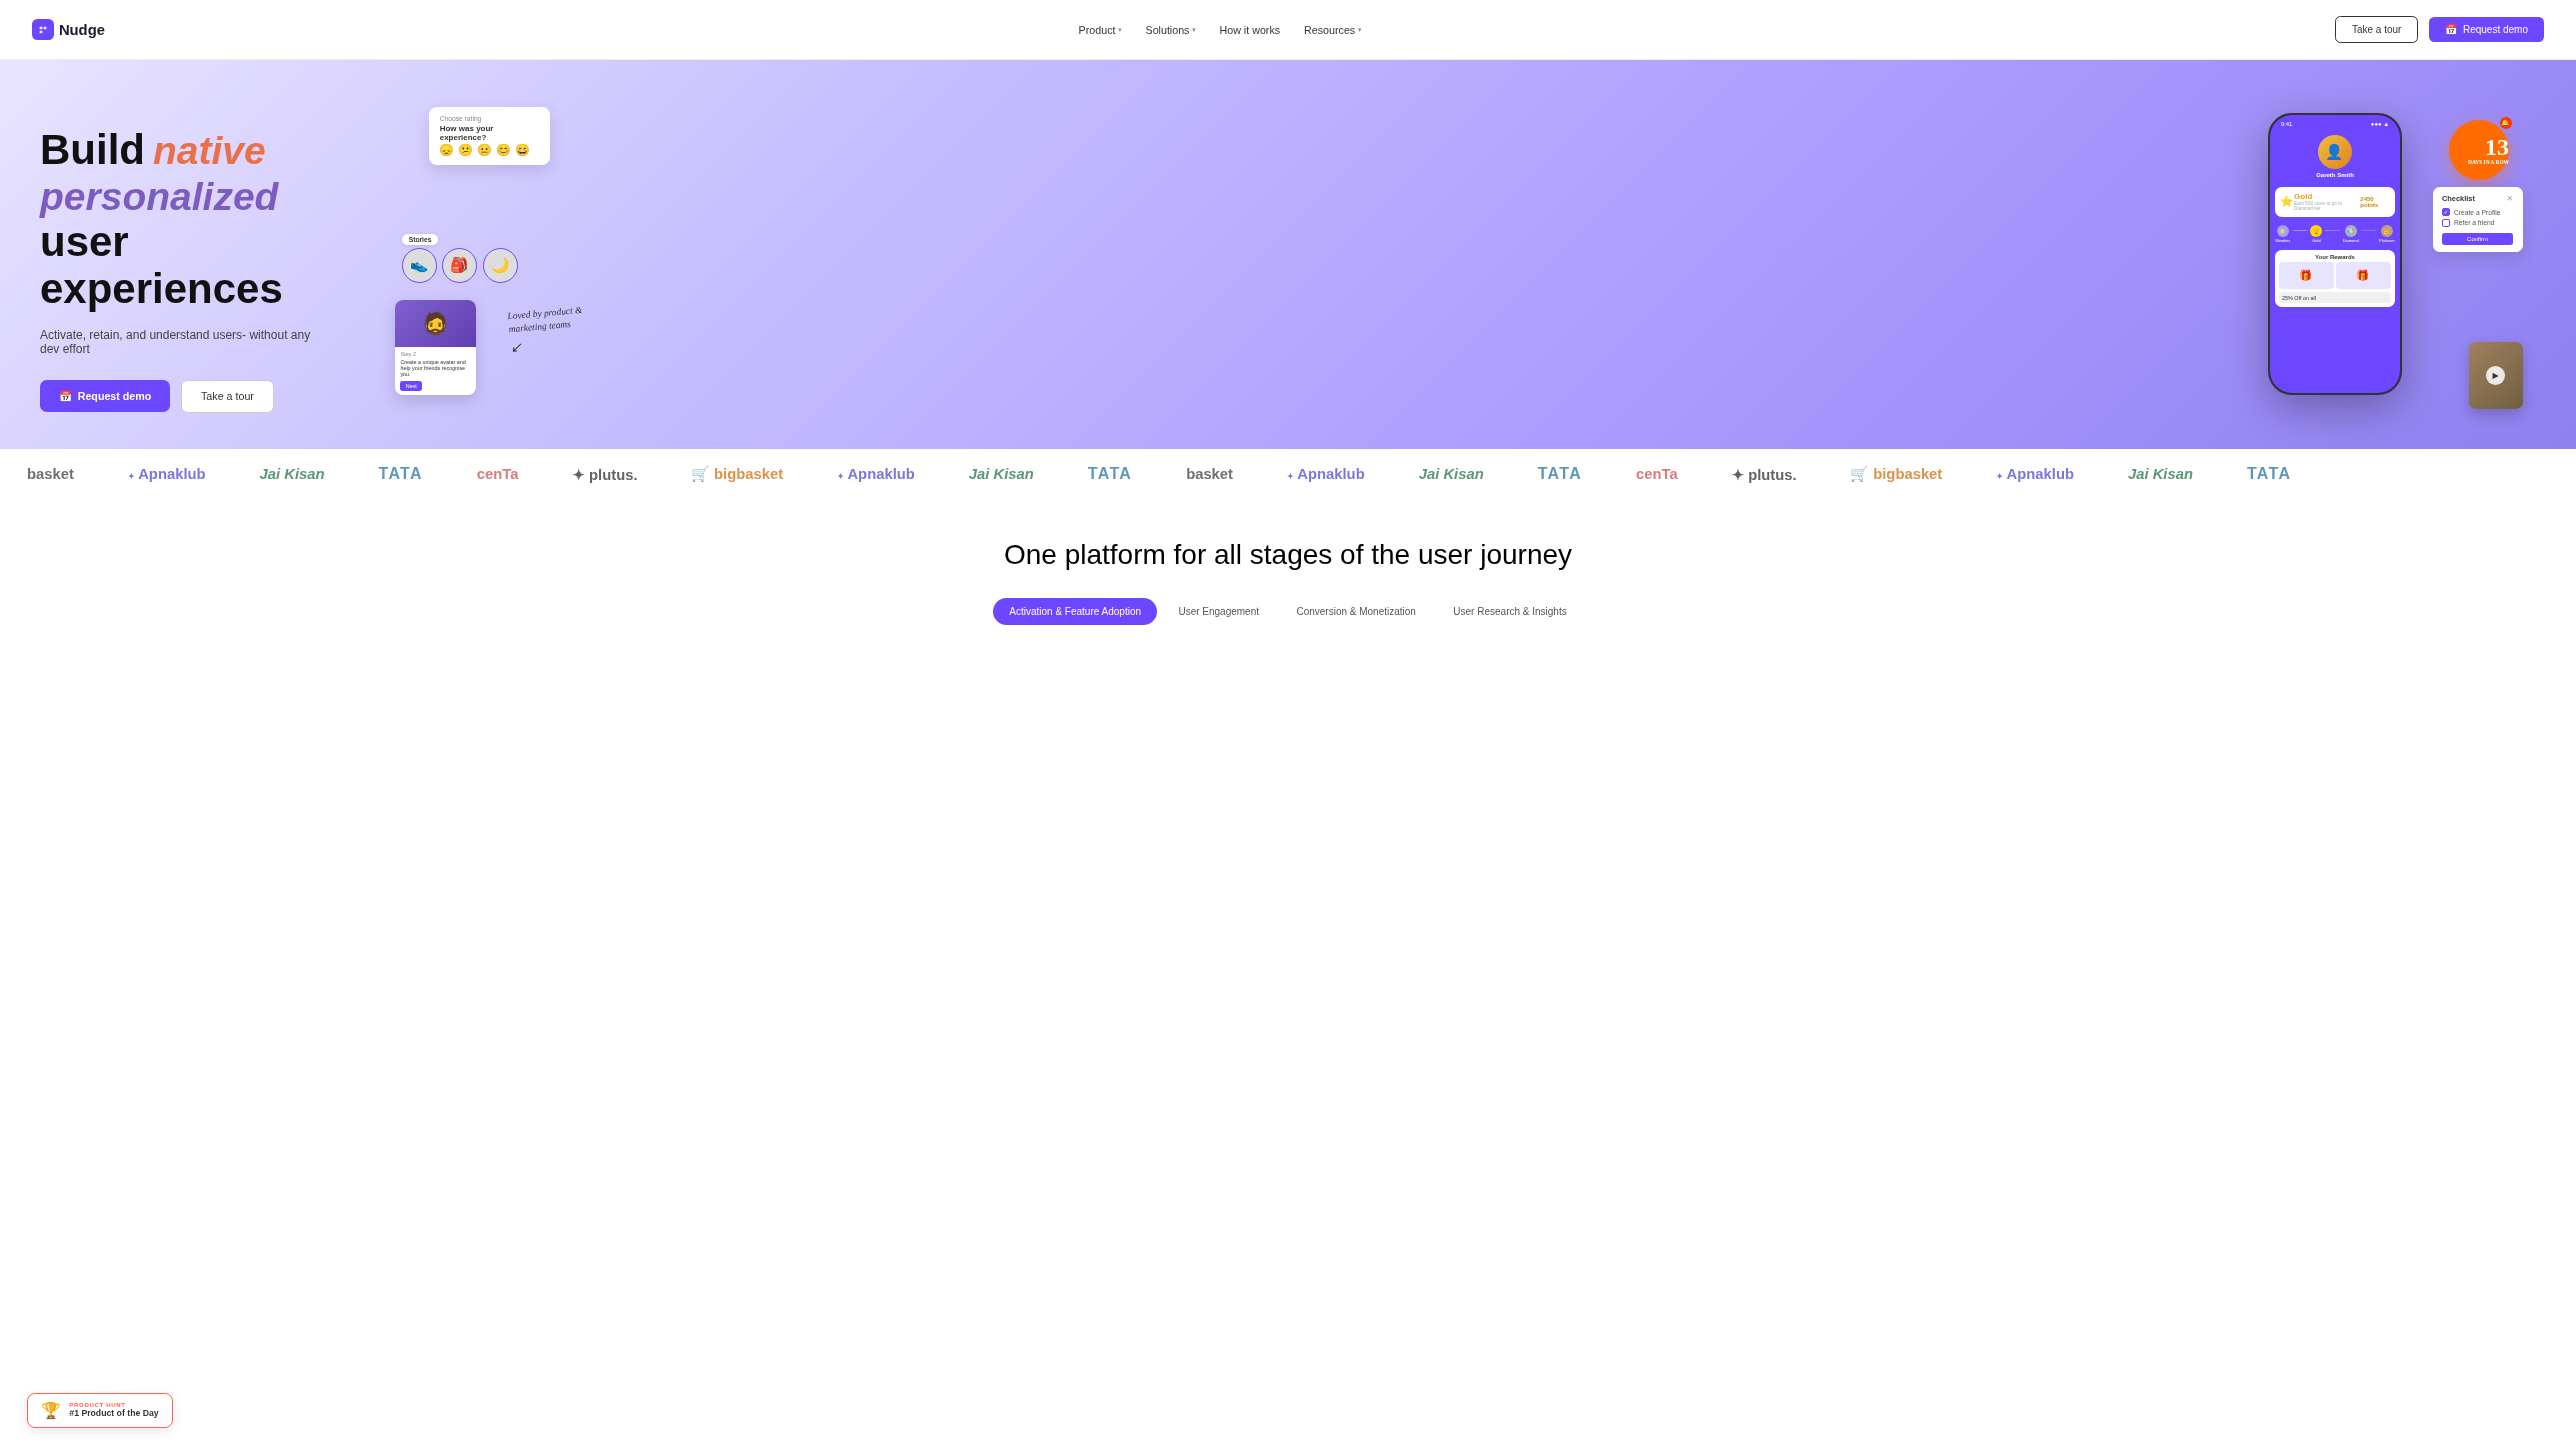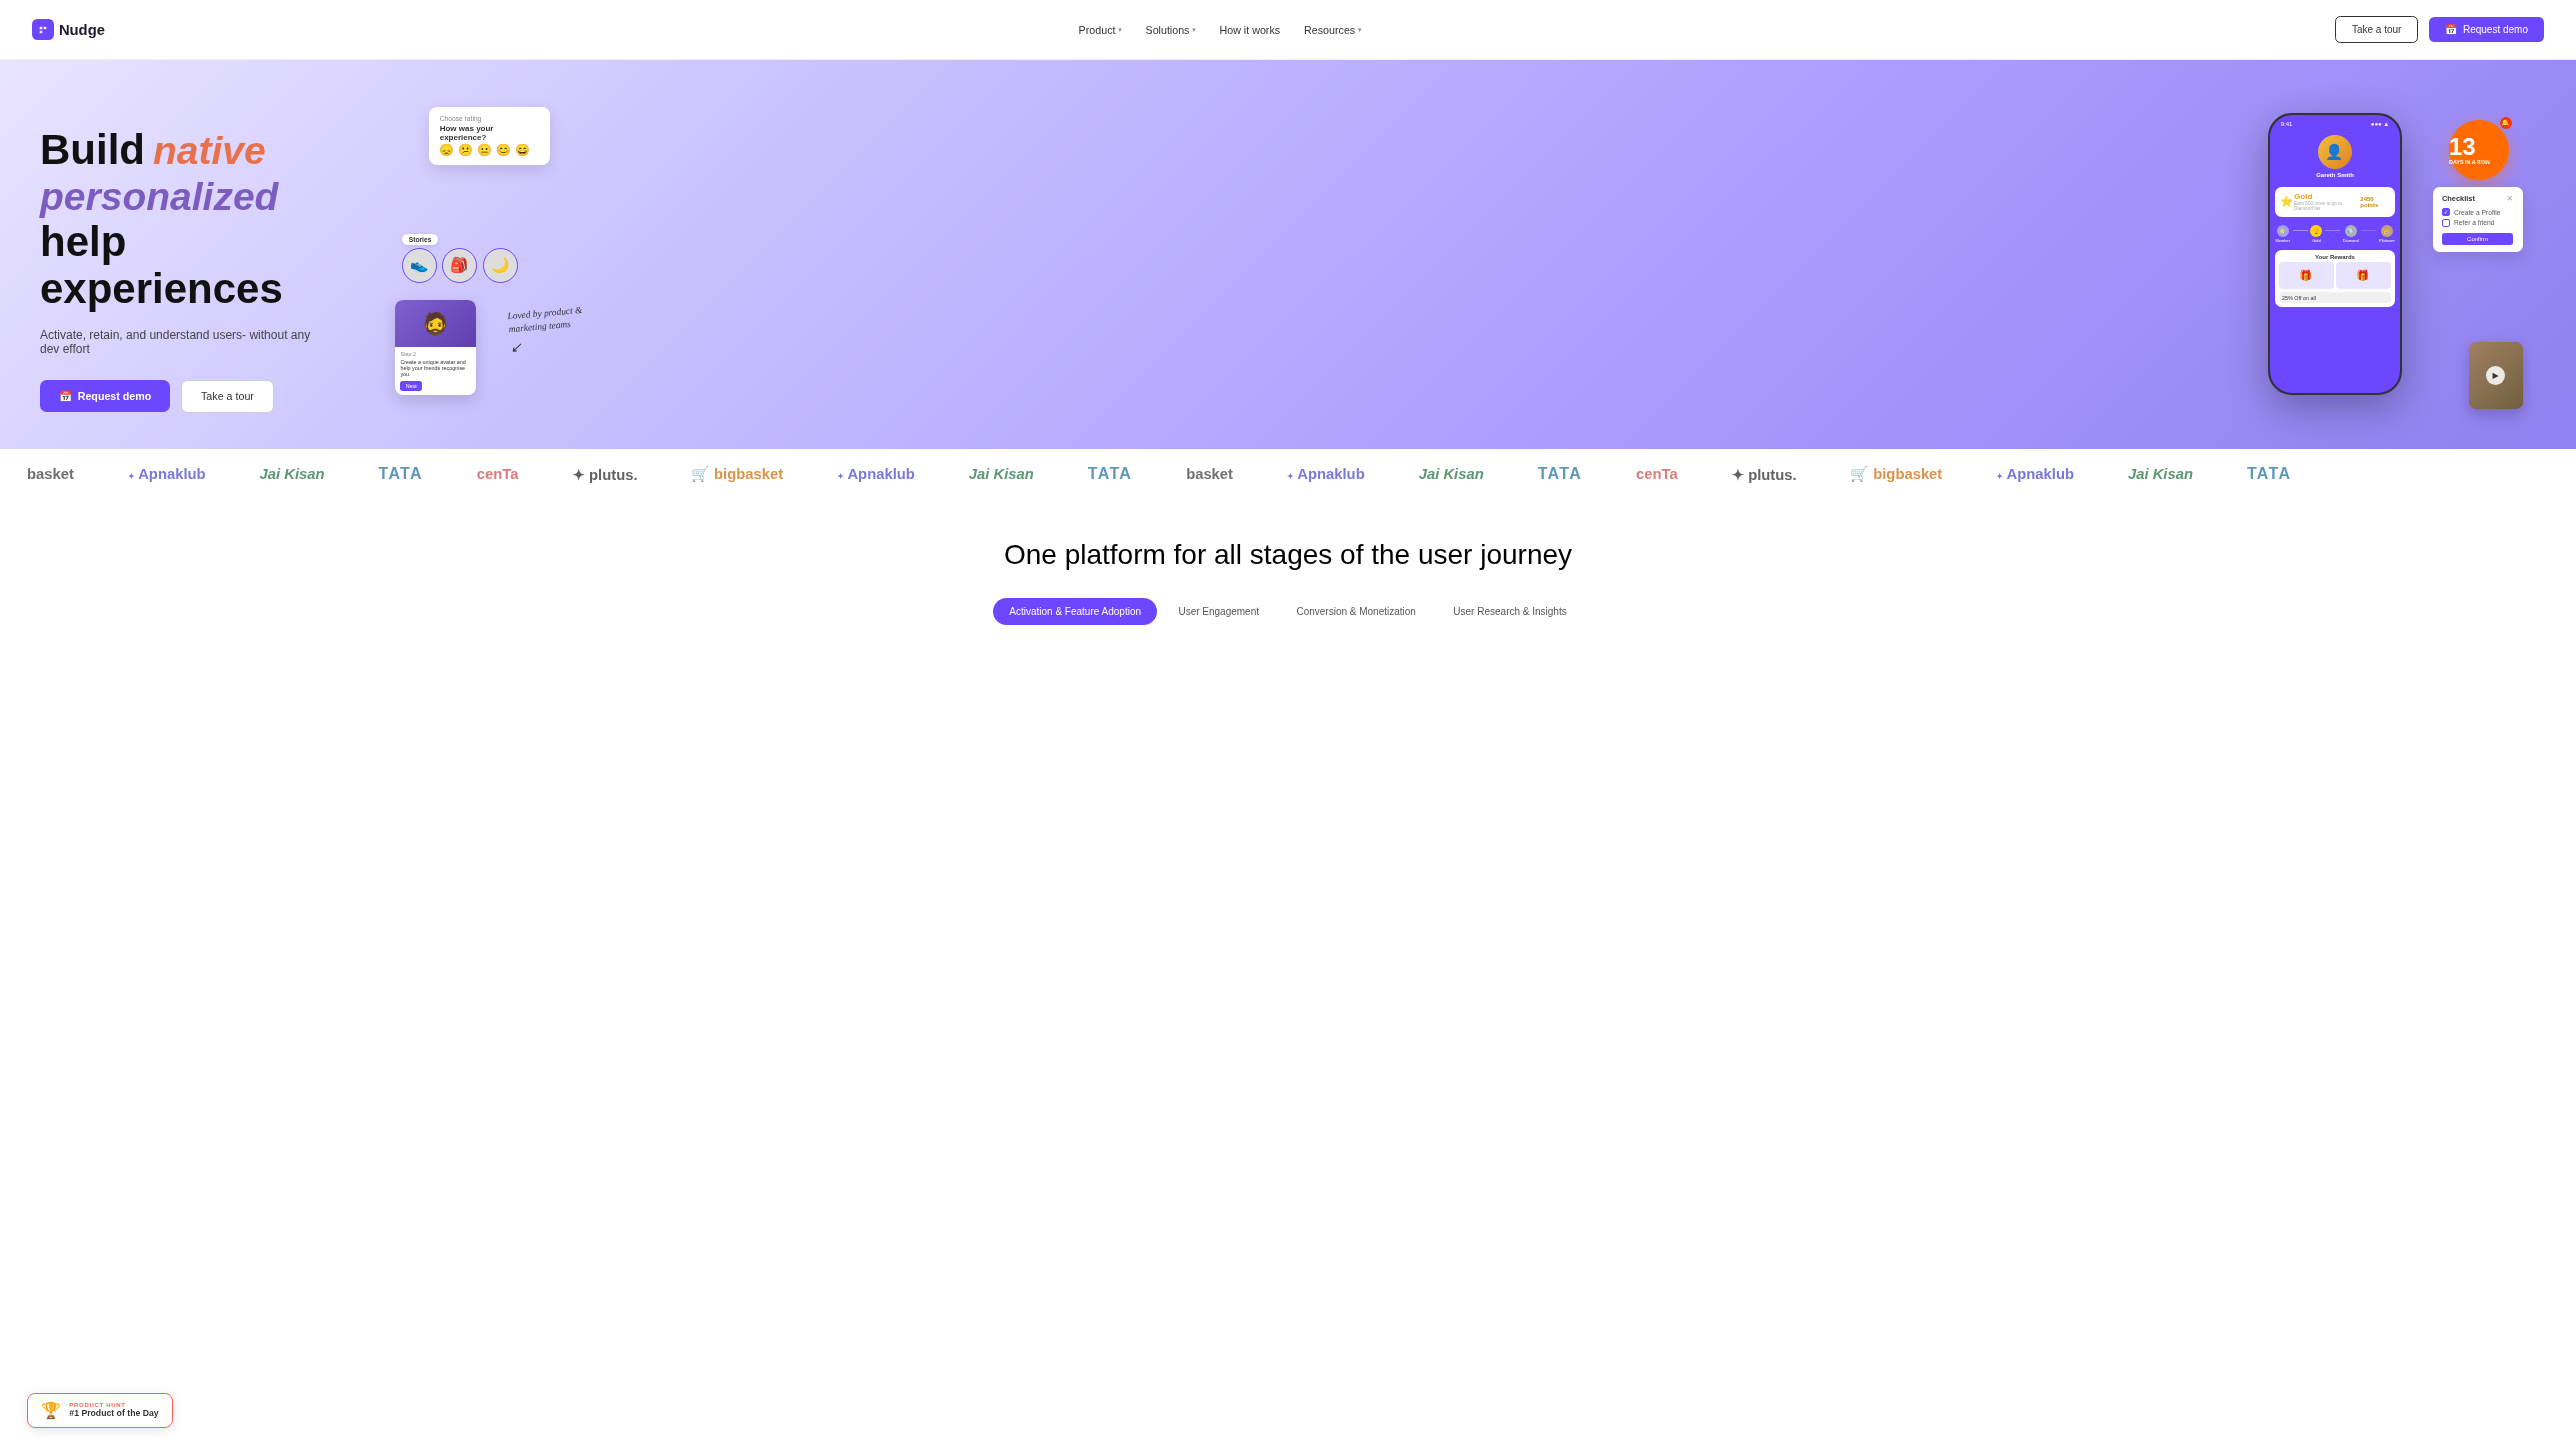--- a/index.html
+++ b/index.html
@@ -80,22 +80,22 @@
       display: flex; flex-direction: column; gap: 2.7px; align-items: flex-start;
     }
     .stories-label { background: #fff; border-radius: 13.4px; padding: 2px 6.7px; font-size: 6.7px; font-weight: 600; color: #333; box-shadow: 0 1.3px 5.4px rgba(0,0,0,0.1); }
     .stories-circles { display: flex; gap: 5.4px; }
     .story-circle { width: 35px; height: 35px; border-radius: 50%; border: 1.3px solid #6C47FF; overflow: hidden; background: #ddd; display: flex; align-items: center; justify-content: center; font-size: 14.8px; }
 
     
     .streak-badge {
       position: absolute; top: 20px; right: 27px;
       background: #FF6B00; border-radius: 50%; width: 60px; height: 60px;
-      display: flex; flex-direction: column; align-items: flex-start; justify-content: center;
-      box-shadow: 0 5.4px 16px rgba(255,107,0,0.4); color: #fff;
+      display: flex; flex-direction: column; align-items: flex-end; justify-content: center;
+      box-shadow: 0 5.4px 16px rgba(255,107,0,0.4); color: #fff; font-family: Liberation Serif, serif;
     }
     .streak-num { font-size: 24px; font-weight: 900; line-height: 1; }
     .streak-text { font-size: 5.4px; font-weight: 600; text-align: center; line-height: 1.2; text-transform: uppercase; }
 
     
     .checklist-card {
       position: absolute; top: 87px; right: 13.4px;
       background: #fff; border-radius: 6.7px; padding: 6.7px 9.4px;
       box-shadow: 0 5.4px 16px rgba(0,0,0,0.12); width: 90px;
     }
@@ -217,21 +217,21 @@
 <section class="hero">
   <div class="hero-left">
     <div class="hero-title">
       <div class="line1">
         <span>Build</span>
         <span class="animated-word-native">native</span>
       </div>
       <div>
         <span class="animated-word-personalized">personalized</span>
       </div>
-      <div>help experiences</div>
+      <div>user experiences</div>
     </div>
     <p class="hero-subtitle">Activate, retain, and understand users- without any dev effort</p>
     <div class="hero-buttons">
       <button class="btn-hero-demo">
         <span>📅</span>
         <span>Request demo</span>
       </button>
       <button class="btn-hero-tour">Take a tour</button>
     </div>
   </div>

